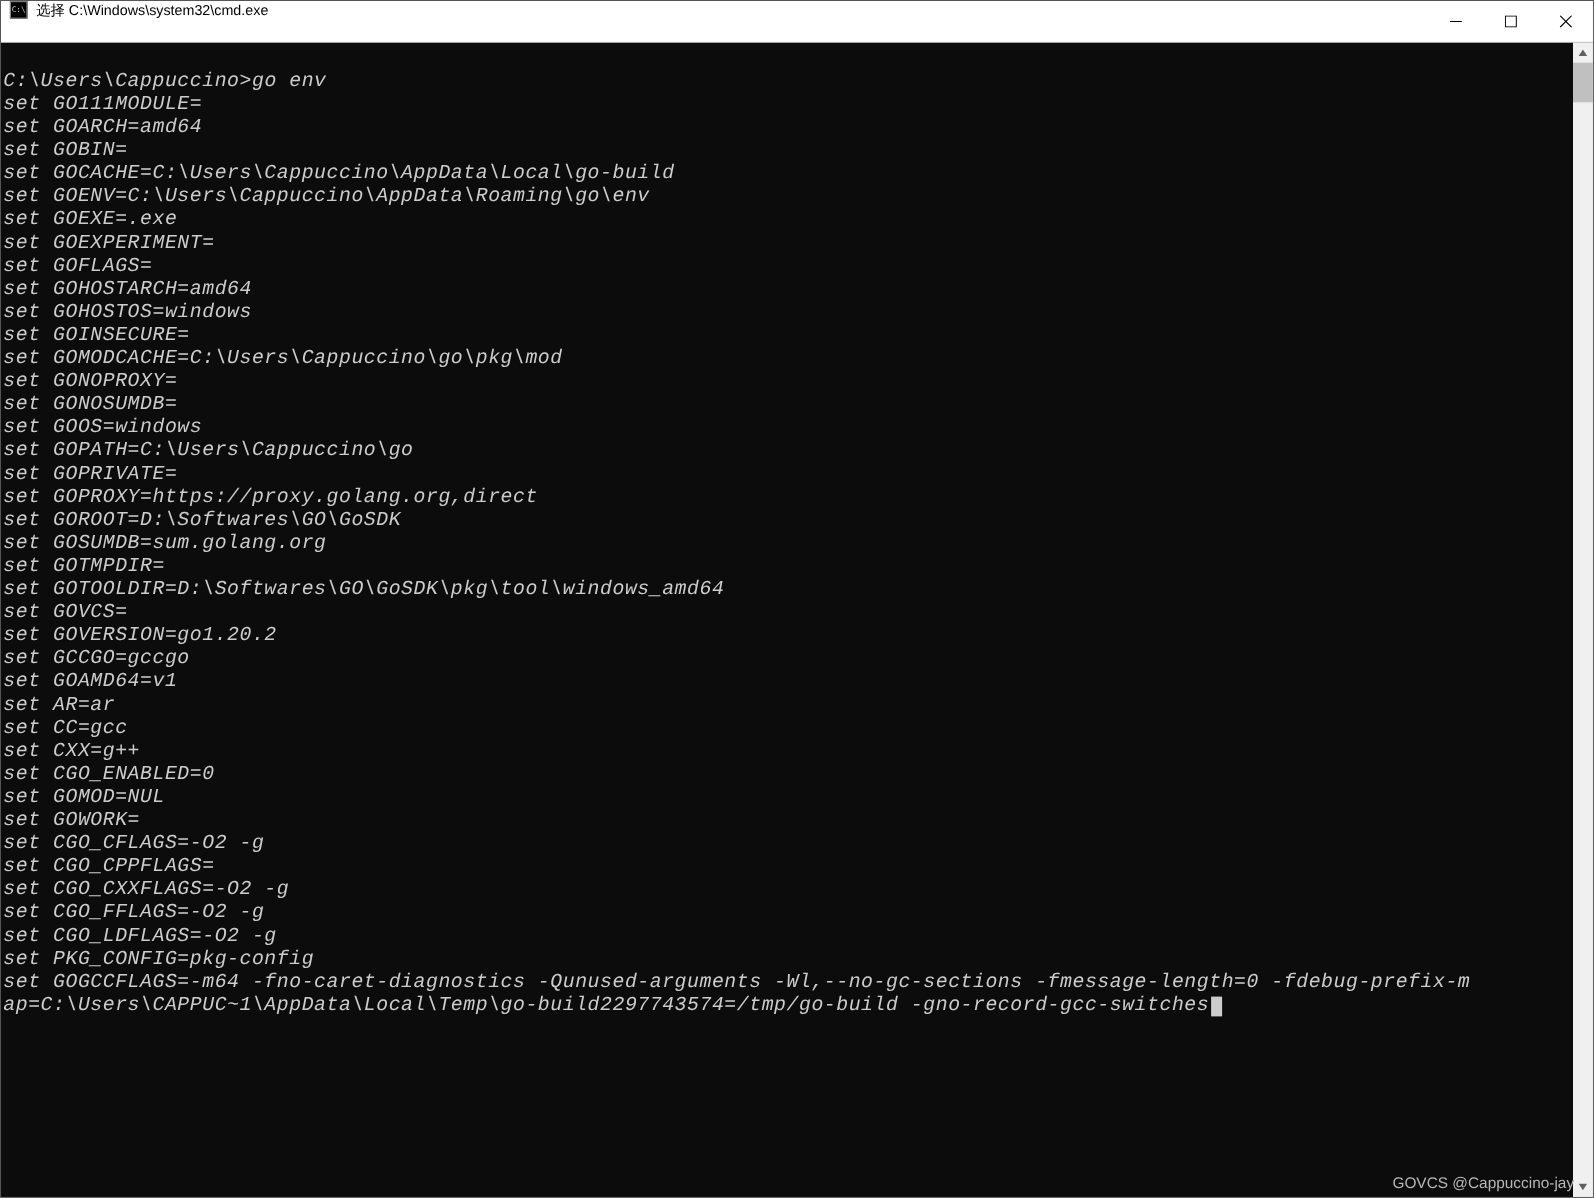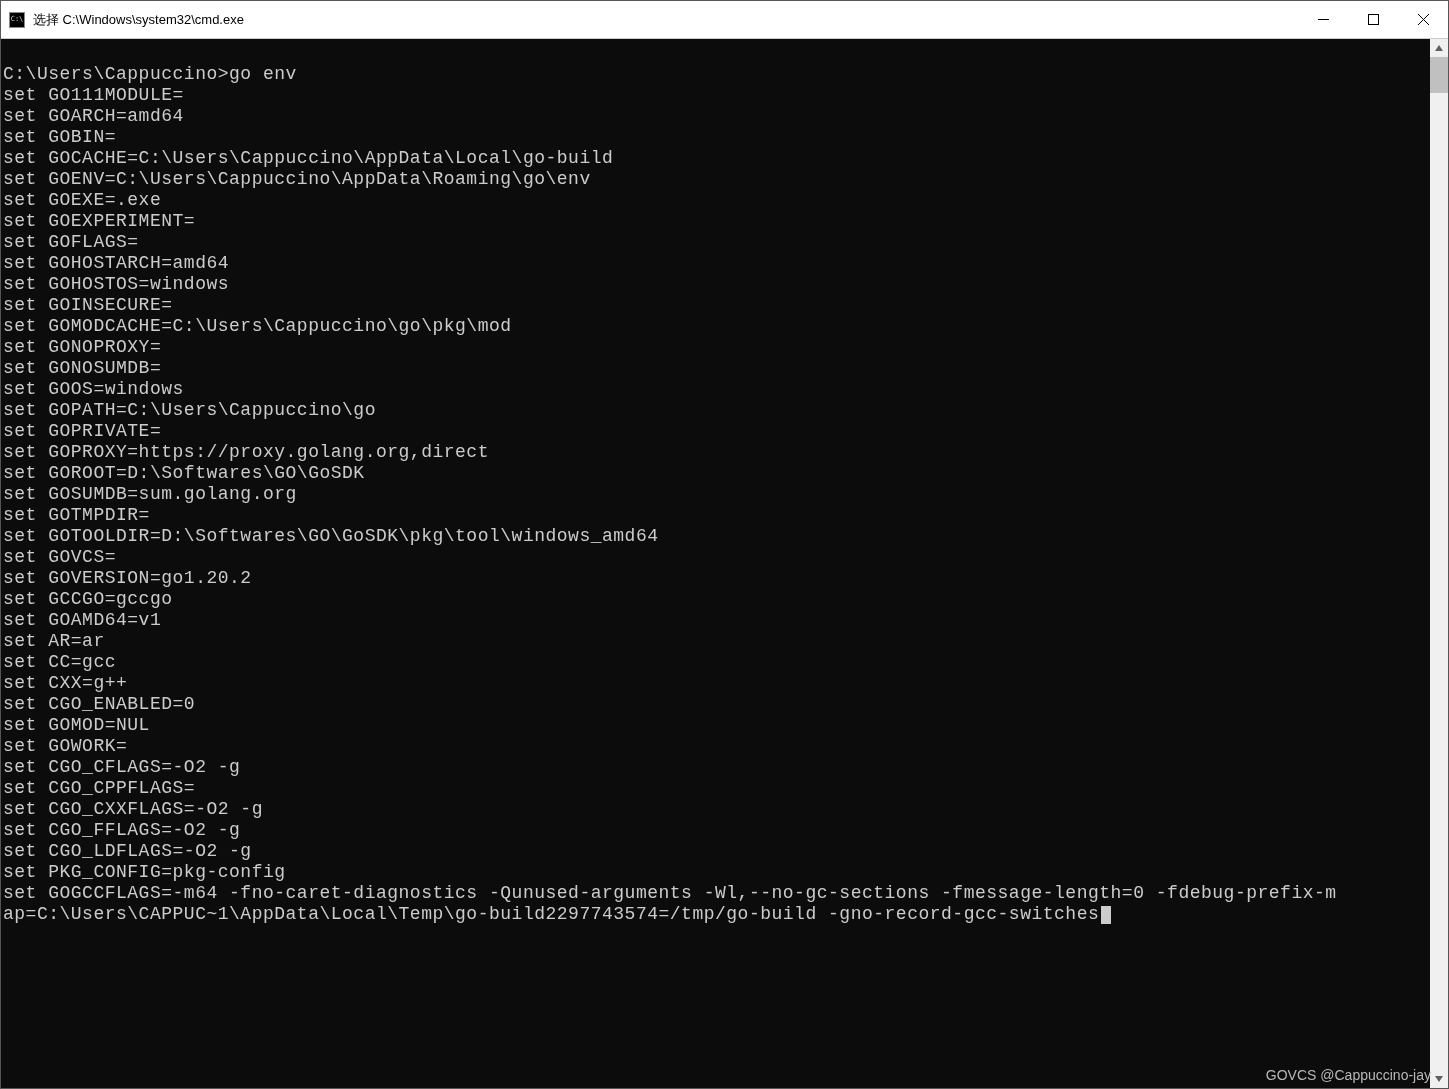--- a/index.html
+++ b/index.html
@@ -19,21 +19,21 @@
       width: 100%;
       height: 100%;
       display: flex;
       flex-direction: column;
       border: 1px solid #555;
     }
     .titlebar {
       height: 38px;
       background: #ffffff;
       display: flex;
-      align-items: center;
+      align-items: flex-start;
       padding: 0 0 0 8px;
       border-bottom: 1px solid #ccc;
     }
     .titlebar-icon {
       width: 16px;
       height: 16px;
       margin-right: 8px;
       display: flex;
       align-items: center;
       justify-content: center;
@@ -68,20 +68,21 @@
     }
     .window-control svg {
       width: 11px;
       height: 11px;
     }
     .terminal-area {
       flex: 1;
       display: flex;
       background: #0c0c0c;
       position: relative;
+      font-style: italic;
     }
     .terminal {
       flex: 1;
       background: #0c0c0c;
       color: #cccccc;
       font-family: "NSimSun", "Consolas", "Courier New", monospace;
       font-size: 18px;
       line-height: 21px;
       padding: 4px 2px;
       white-space: pre;

